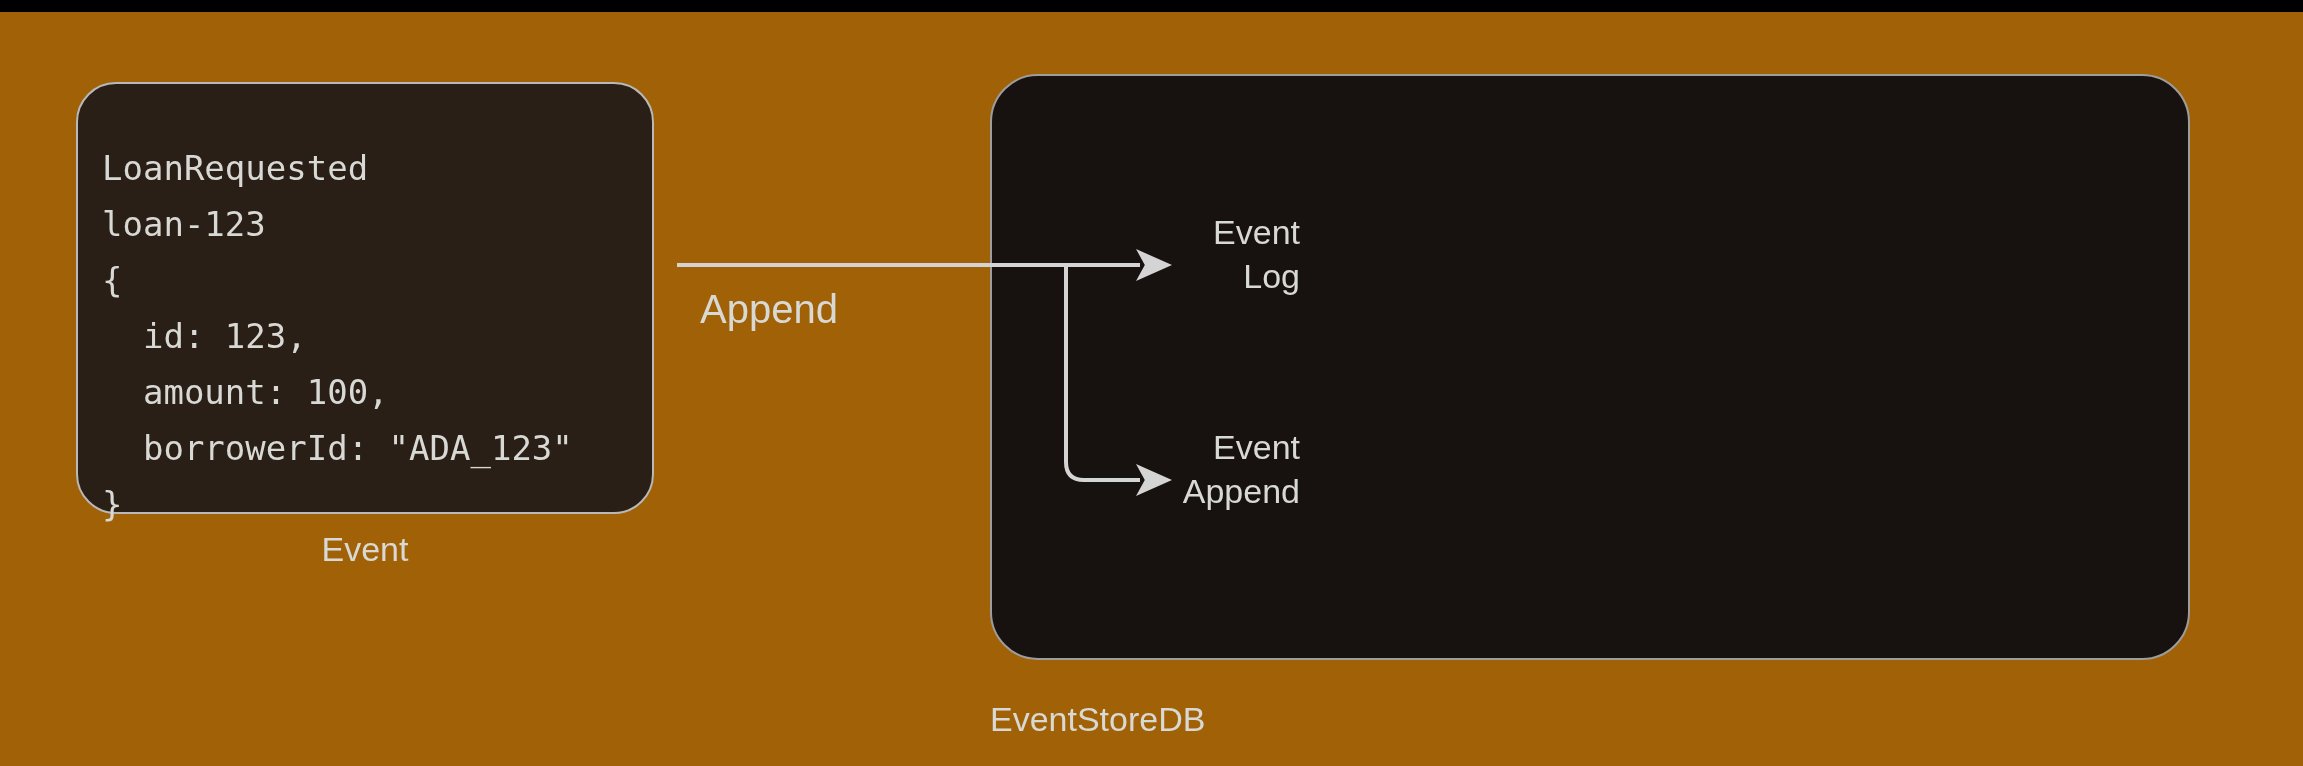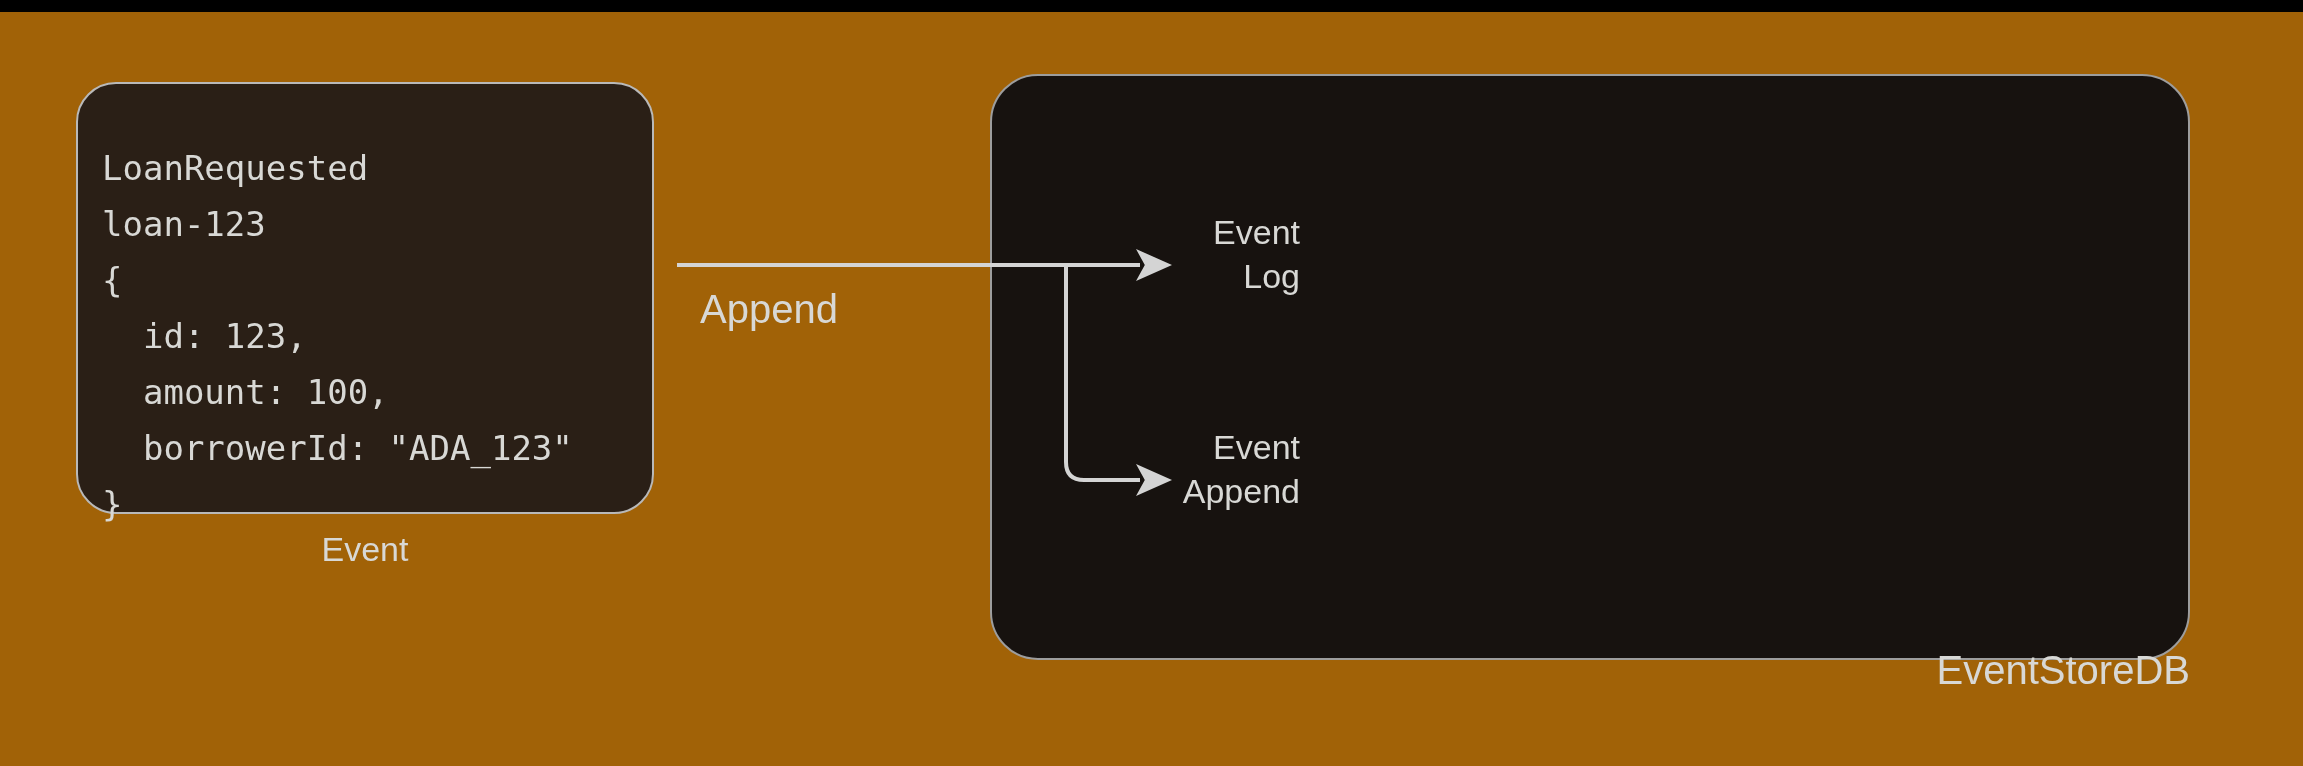--- a/index.html
+++ b/index.html
@@ -61,24 +61,24 @@
     width: 1200px;
     height: 586px;
     background: #17120f;
     border: 2px solid #9d9d9d;
     border-radius: 48px;
     box-sizing: border-box;
   }
   #eventstore-caption {
     position: absolute;
     left: 990px;
-    top: 636px;
+    top: 688px;
     width: 1200px;
-    text-align: right;
-    font-size: 40px;
+    text-align: left;
+    font-size: 34px;
     color: #d8d8d5;
   }
 
   
   #connectors {
     position: absolute;
     left: 0;
     top: 0;
     width: 2303px;
     height: 766px;

